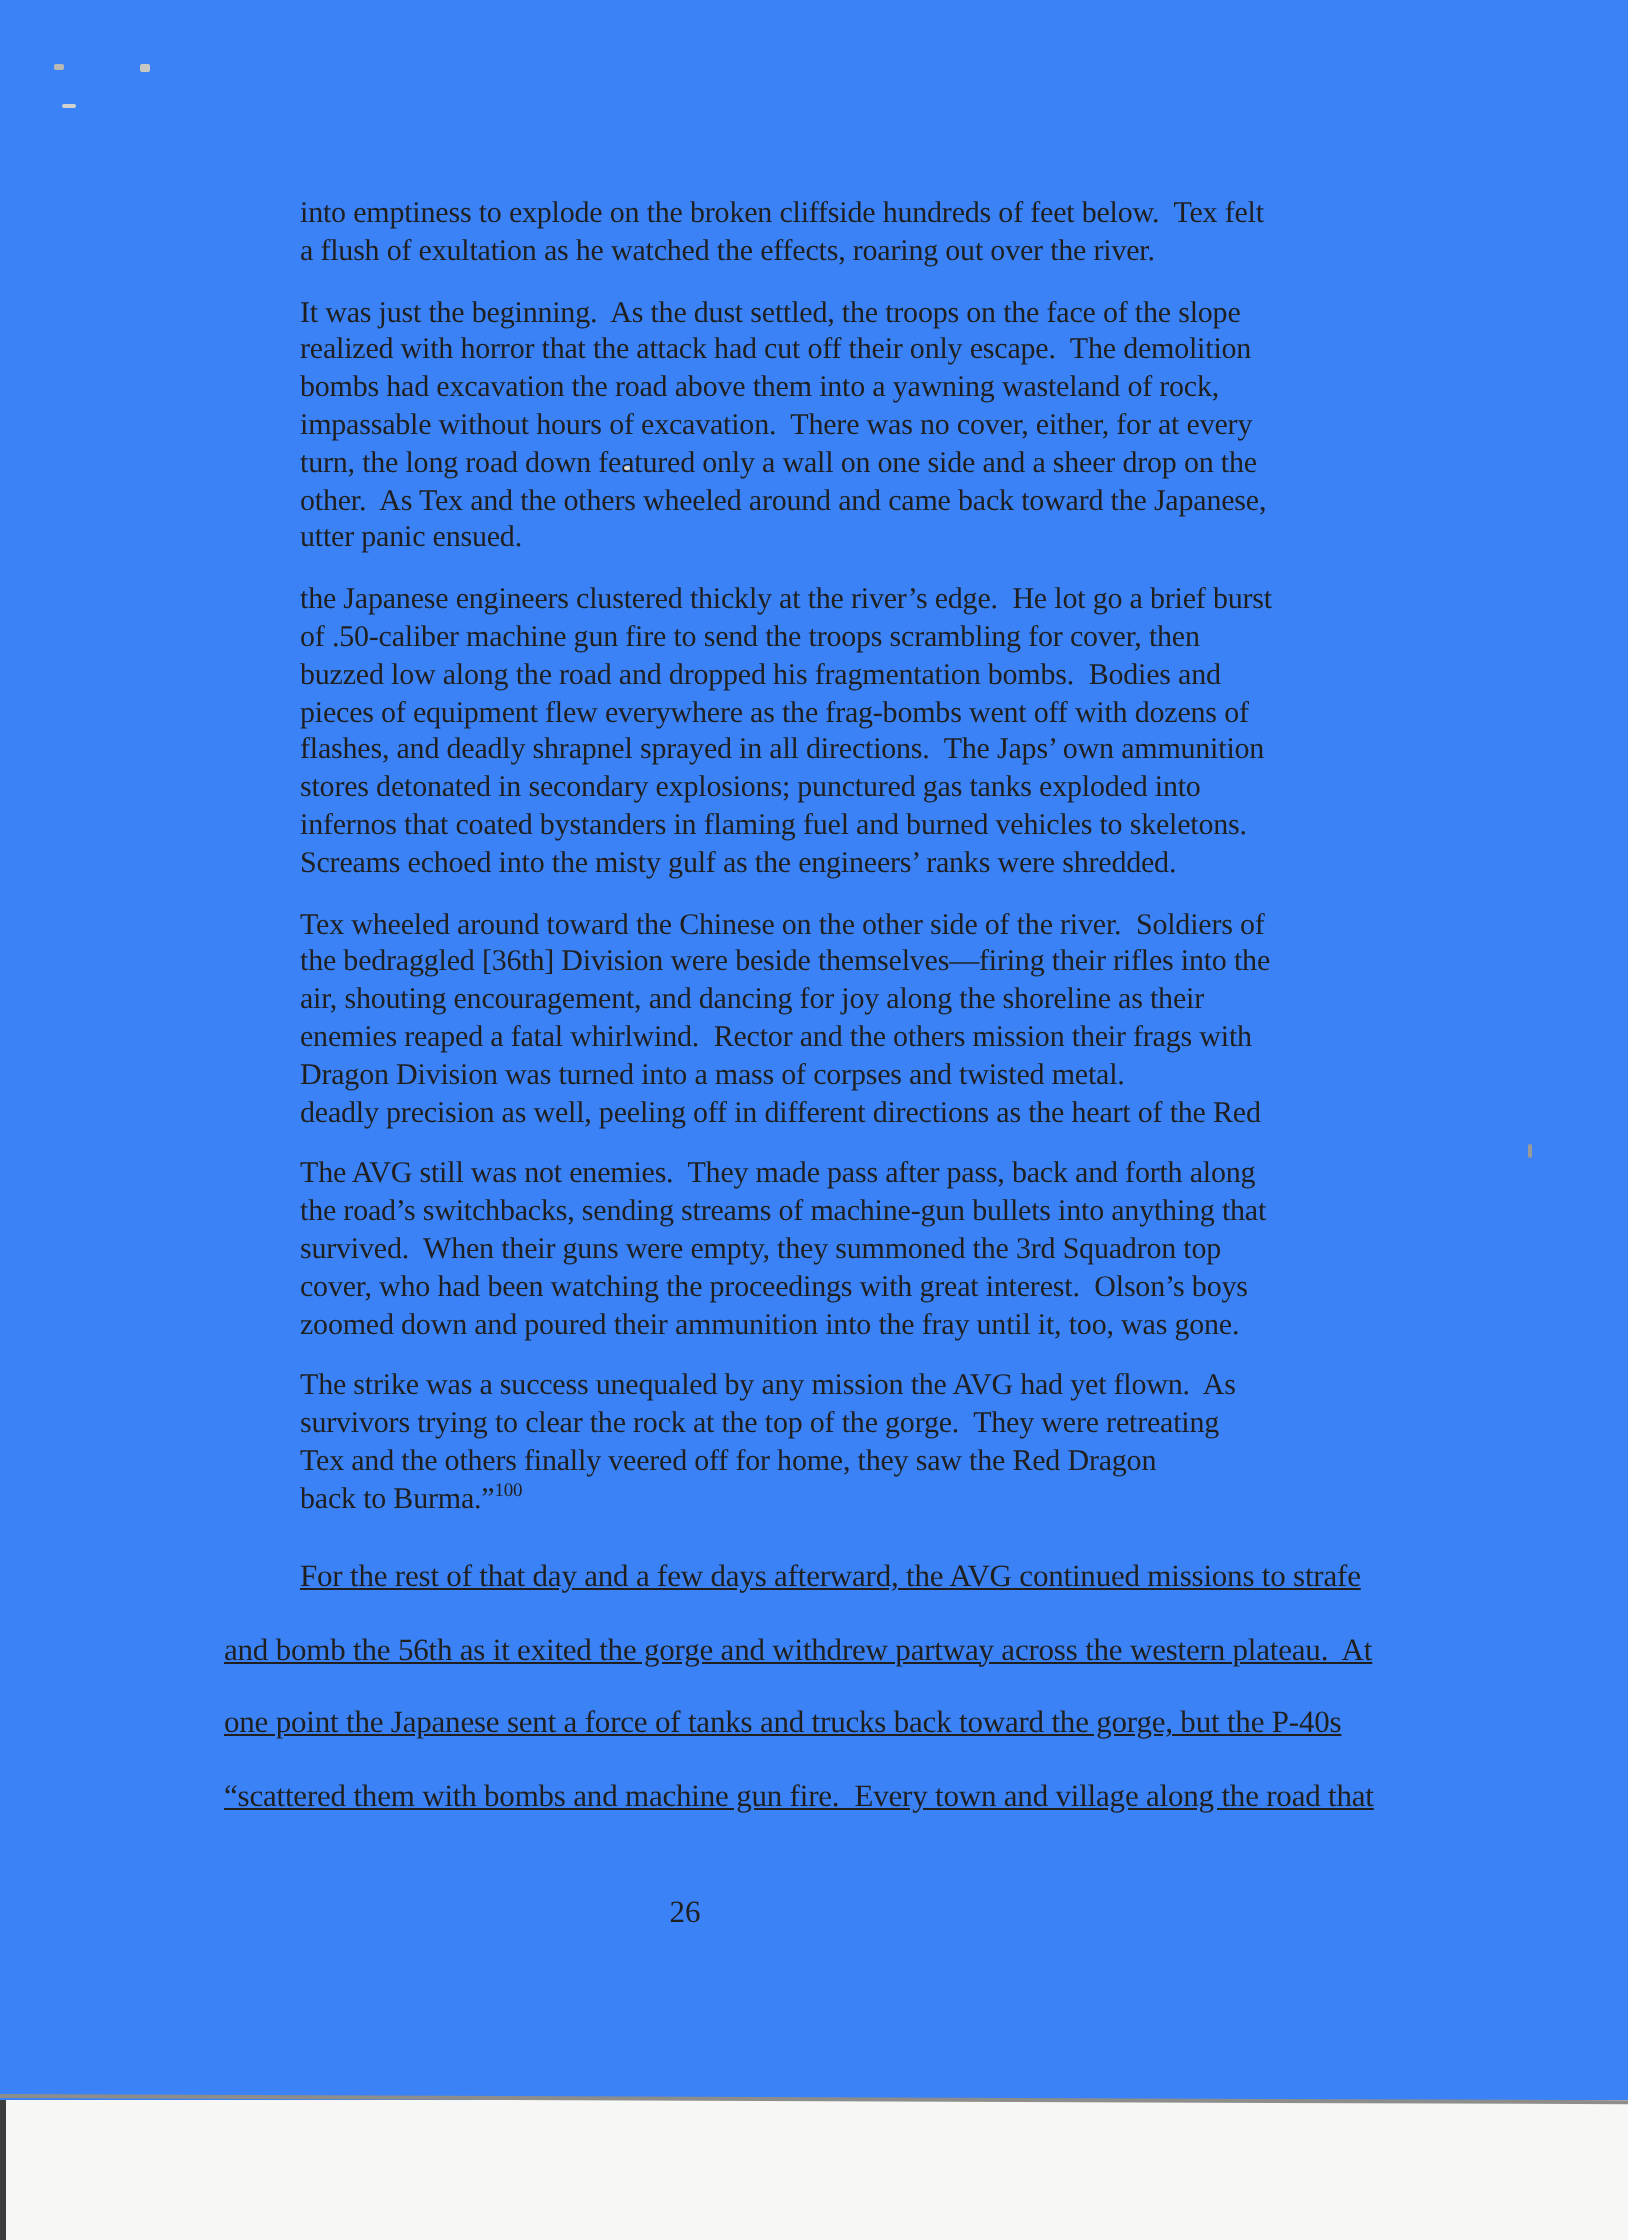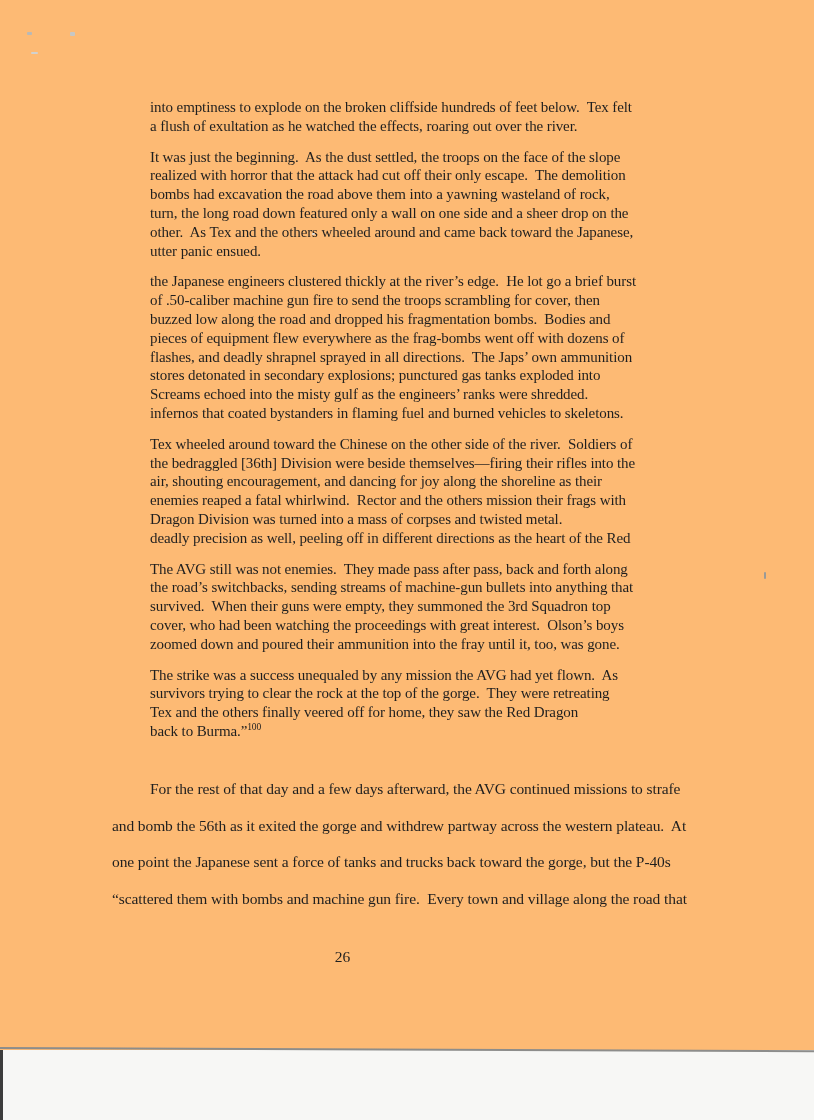--- a/index.html
+++ b/index.html
@@ -4,21 +4,21 @@
 <style>
   html, body {
     margin: 0;
     padding: 0;
     background: #ffffff;
   }
   .page {
     position: relative;
     width: 814px;
     height: 1120px;
-    background: #fdba74;
+    background: #3b82f6;
     overflow: hidden;
     font-family: "Liberation Serif", "DejaVu Serif", serif;
     color: #1f1f1f;
   }
   
   .quote-block {
     position: absolute;
     top: 98px;
     left: 150px;
     width: 532px;
@@ -40,20 +40,21 @@
   }
   
   .main-para {
     position: absolute;
     top: 771px;
     left: 112px;
     width: 640px;
     font-size: 15.5px;
     letter-spacing: -0.1px;
     line-height: 36.6px;
+    text-decoration: underline;
   }
   .main-para .line.indent {
     padding-left: 38px;
   }
   
   .page-number {
     position: absolute;
     top: 948px;
     left: 0;
     width: 685px;
@@ -106,33 +107,34 @@
 
   <div class="quote-block">
     <div class="q-para">
         <div class="line">into emptiness to explode on the broken cliffside hundreds of feet below.  Tex felt</div>
         <div class="line">a flush of exultation as he watched the effects, roaring out over the river.</div>
       </div>
     <div class="q-para">
         <div class="line">It was just the beginning.  As the dust settled, the troops on the face of the slope</div>
         <div class="line">realized with horror that the attack had cut off their only escape.  The demolition</div>
         <div class="line">bombs had excavation the road above them into a yawning wasteland of rock,</div>
+        <div class="line">impassable without hours of excavation.  There was no cover, either, for at every</div>
         <div class="line">turn, the long road down featured only a wall on one side and a sheer drop on the</div>
         <div class="line">other.  As Tex and the others wheeled around and came back toward the Japanese,</div>
         <div class="line">utter panic ensued.</div>
       </div>
     <div class="q-para">
         <div class="line">the Japanese engineers clustered thickly at the river’s edge.  He lot go a brief burst</div>
         <div class="line">of .50-caliber machine gun fire to send the troops scrambling for cover, then</div>
         <div class="line">buzzed low along the road and dropped his fragmentation bombs.  Bodies and</div>
         <div class="line">pieces of equipment flew everywhere as the frag-bombs went off with dozens of</div>
         <div class="line">flashes, and deadly shrapnel sprayed in all directions.  The Japs’ own ammunition</div>
         <div class="line">stores detonated in secondary explosions; punctured gas tanks exploded into</div>
+        <div class="line">infernos that coated bystanders in flaming fuel and burned vehicles to skeletons.</div>
         <div class="line">Screams echoed into the misty gulf as the engineers’ ranks were shredded.</div>
-        <div class="line">infernos that coated bystanders in flaming fuel and burned vehicles to skeletons.</div>
       </div>
     <div class="q-para">
         <div class="line">Tex wheeled around toward the Chinese on the other side of the river.  Soldiers of</div>
         <div class="line">the bedraggled [36th] Division were beside themselves—firing their rifles into the</div>
         <div class="line">air, shouting encouragement, and dancing for joy along the shoreline as their</div>
         <div class="line">enemies reaped a fatal whirlwind.  Rector and the others mission their frags with</div>
         <div class="line">Dragon Division was turned into a mass of corpses and twisted metal.</div>
         <div class="line">deadly precision as well, peeling off in different directions as the heart of the Red</div>
       </div>
     <div class="q-para">

